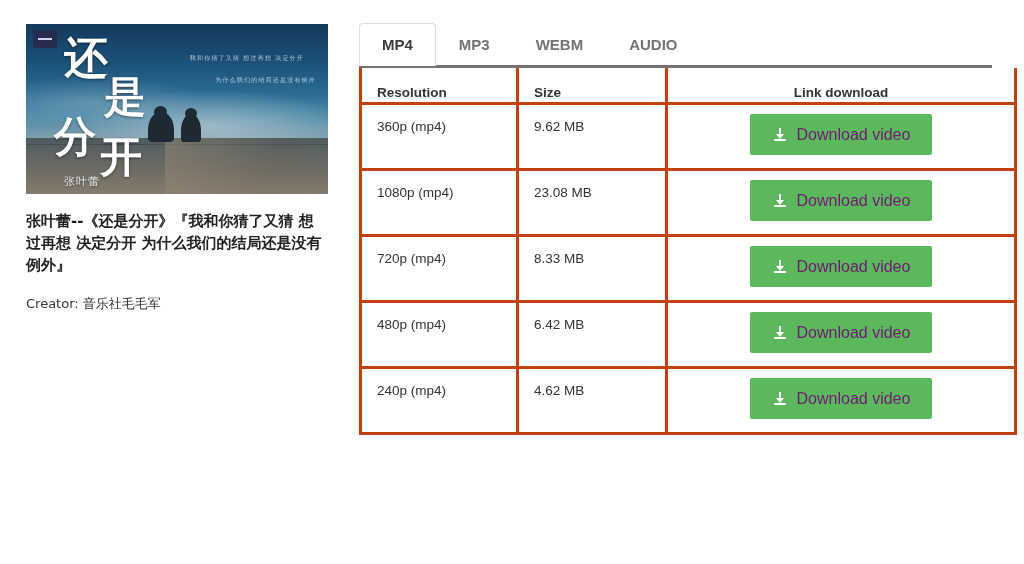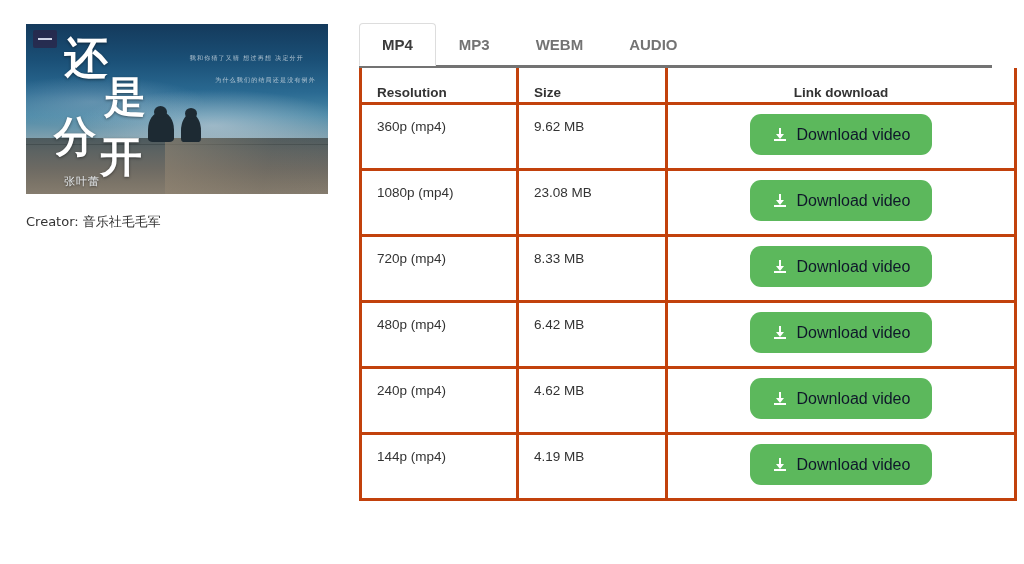--- a/index.html
+++ b/index.html
@@ -203,23 +203,23 @@
     padding-top: 9px;
     padding-bottom: 9px;
   }
 
   .btn-download {
     display: inline-flex;
     align-items: center;
     justify-content: center;
     gap: 9px;
     background: #5cb85c;
-    color: #0f172a;
+    color: #701a75;
     border: none;
-    border-radius: 11px;
+    border-radius: 2px;
     padding: 11px 22px;
     font-size: 16px;
     font-family: "Liberation Sans", sans-serif;
     line-height: 1.2;
     cursor: pointer;
     white-space: nowrap;
   }
   .btn-download .dl-icon {
     display: inline-block;
     width: 16px;
@@ -252,20 +252,21 @@
       <div class="cn-big cn-2">是</div>
       <div class="cn-big cn-3">分</div>
       <div class="cn-big cn-4">开</div>
 
       <div class="cn-author">张叶蕾</div>
 
       <div class="thumb-poem poem-1">我和你猜了又猜 想过再想 决定分开</div>
       <div class="thumb-poem poem-2">为什么我们的结局还是没有例外</div>
     </div>
 
+    <h1 class="video-title">张叶蕾--《还是分开》『我和你猜了又猜 想过再想 决定分开 为什么我们的结局还是没有例外』</h1>
     <div class="video-creator">Creator: 音乐社毛毛军</div>
   </div>
 
   <div class="right-col">
 
     <ul class="tabs">
       <li class="tab active">MP4</li>
       <li class="tab">MP3</li>
       <li class="tab">WEBM</li>
       <li class="tab">AUDIO</li>
@@ -354,32 +355,17 @@
                 <svg width="16" height="16" viewBox="0 0 16 16" aria-hidden="true">
                   <path d="M7 1h2v6h3L8 12 4 7h3z" fill="#ffffff"></path>
                   <path d="M2 12h12v2H2z" fill="#ffffff"></path>
                 </svg>
               </span>
               <span>Download video</span>
             </button>
           </td>
         </tr>
 
-        <tr>
-          <td class="cell-res">144p (mp4)</td>
-          <td class="cell-size">4.19 MB</td>
-          <td class="cell-link">
-            <button class="btn-download">
-              <span class="dl-icon">
-                <svg width="16" height="16" viewBox="0 0 16 16" aria-hidden="true">
-                  <path d="M7 1h2v6h3L8 12 4 7h3z" fill="#ffffff"></path>
-                  <path d="M2 12h12v2H2z" fill="#ffffff"></path>
-                </svg>
-              </span>
-              <span>Download video</span>
-            </button>
-          </td>
-        </tr>
 
       </tbody>
     </table>
   </div>
 </div>
 
 </body></html>

